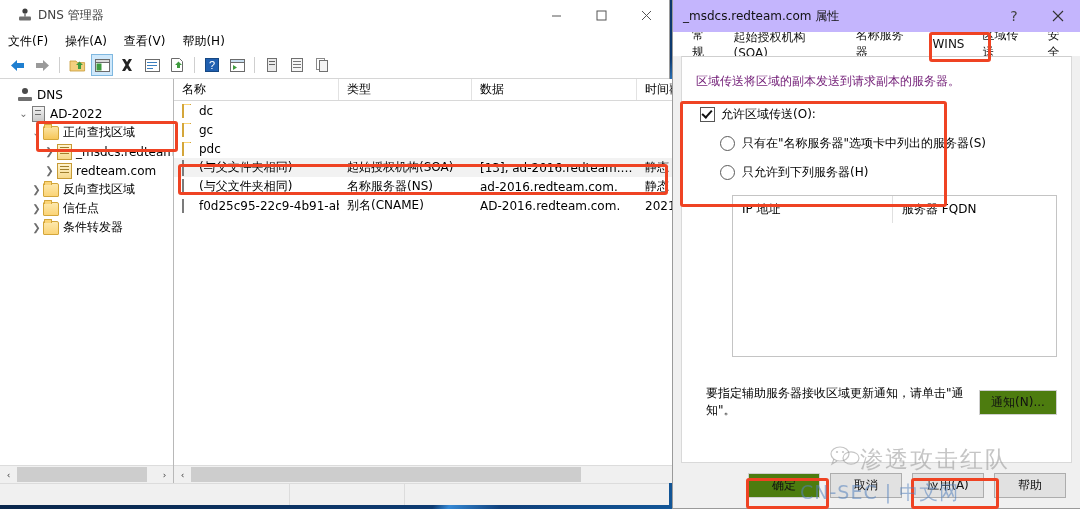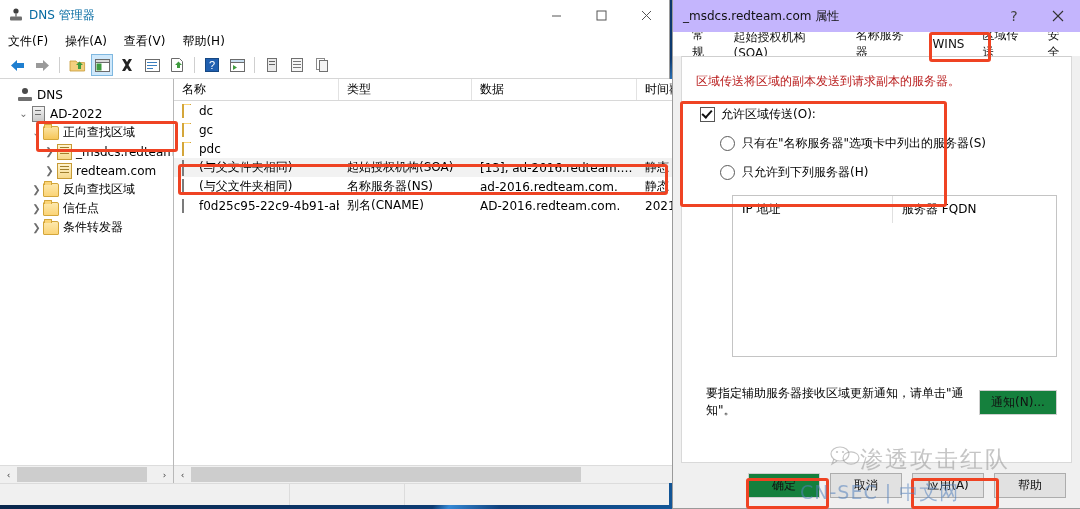--- a/index.html
+++ b/index.html
@@ -12,21 +12,21 @@
   
   #desktop{position:absolute;inset:0;
     background:
       linear-gradient(118deg, rgba(10,40,90,0) 52%, rgba(60,150,230,0.85) 53.2%, rgba(20,70,135,0.2) 57%, rgba(10,35,75,0) 62%),
       linear-gradient(120deg,#08203f 0%,#0a2a52 30%,#0e3f79 58%,#1565ab 78%,#0d4a86 100%);
   }
   
   #mmc{position:absolute;left:0;top:0;width:670px;height:474px;background:#fff;
        border:1px solid #9a9a9a;border-left:none;border-top:none;box-sizing:border-box;}
   .titlebar{height:30px;background:#fff;display:flex;align-items:center;position:relative;}
-  .titlebar .tlabel{display:flex;align-items:center;gap:6px;padding-left:9px;font-size:12px;color:#0369a1;}
+  .titlebar .tlabel{display:flex;align-items:center;gap:6px;padding-left:18px;font-size:12px;color:#404040;}
   .winbtns{position:absolute;right:0;top:0;display:flex;height:30px;}
   .winbtn{width:45px;height:30px;display:flex;align-items:center;justify-content:center;
           color:#555;font-size:12px;}
   .winbtn.close{font-size:14px;}
   
   .menubar{height:22px;display:flex;align-items:center;padding-left:8px;gap:17px;
            font-size:12px;color:#000;background:#fff;}
   .menubar span{cursor:default;}
   
   .toolbar{height:26px;background:#fff;display:flex;align-items:center;padding-left:6px;gap:3px;
@@ -90,39 +90,39 @@
        display:flex;flex-direction:column;}
   .dlgtitle{height:32px;display:flex;align-items:center;background:#c4b5fd;position:relative;}
   .dlgtitle .t{padding-left:10px;font-size:12px;color:#111;}
   .dlgbtns{position:absolute;right:0;top:0;display:flex;}
   .dlgbtn{width:44px;height:32px;display:flex;align-items:center;justify-content:center;color:#444;}
   .tabstrip{height:24px;display:flex;align-items:center;padding-left:10px;background:#fff;}
   .tab{height:22px;padding:0 9px;display:flex;align-items:center;font-size:12px;color:#111;
        box-sizing:border-box;}
   .tabpage{margin:0 8px 0 8px;background:#fff;border:1px solid #d9d9d9;border-top:1px solid #cfcfcf;
            flex:1;position:relative;box-sizing:border-box;}
-  .dsc{padding:16px 14px 0 14px;font-size:12px;color:#b91c1c;}
+  .dsc{padding:16px 14px 0 14px;font-size:12px;color:#701a75;}
   .cbrow{display:flex;align-items:center;gap:6px;margin:16px 0 0 18px;font-size:12px;}
   .cbox{width:13px;height:13px;border:1px solid #555;background:#fff;position:relative;flex:0 0 13px;}
   .cbox.checked:after{content:"";position:absolute;left:3px;top:0px;width:4px;height:8px;
       border:solid #111;border-width:0 2px 2px 0;transform:rotate(42deg);}
   .rrow{display:flex;align-items:center;gap:7px;margin:12px 0 0 38px;font-size:12px;}
   .radio{width:13px;height:13px;border:1px solid #5a5a5a;border-radius:50%;background:#fff;
       position:relative;flex:0 0 13px;}
   .radio.on:after{content:"";position:absolute;left:3px;top:3px;width:5px;height:5px;border-radius:50%;
       background:#111;}
   .ipbox{margin:14px 14px 0 50px;height:160px;border:1px solid #c4c4c4;background:#fff;}
   .ipbox .hdr{height:27px;display:flex;font-size:12px;}
   .ipbox .hdr div{display:flex;align-items:center;padding-left:9px;box-sizing:border-box;}
   .ipbox .hdr div:first-child{border-right:1px solid #e0e0e0;width:160px;}
   .btn{height:25px;min-width:78px;border:1px solid #adadad;background:#e1e1e1;
        display:flex;align-items:center;justify-content:center;font-size:12px;color:#111;
        box-sizing:border-box;}
   .btn.disabled{color:#6d6d6d;background:#e6e6e6;border-color:#c4c4c4;}
-  .btn.white{background:#15803d;border-color:#cfcfcf;}
+  .btn.white{background:#4d7c0f;border-color:#cfcfcf;}
   .editrow{display:flex;justify-content:flex-end;padding:12px 14px 0 0;}
   .notifyrow{display:flex;align-items:center;justify-content:space-between;
              padding:28px 14px 0 24px;font-size:12px;}
   .dlgfooter{height:45px;display:flex;align-items:center;justify-content:flex-end;gap:10px;
              padding-right:14px;background:#f0f0f0;}
   
   .redbox{position:absolute;border:3px solid #ef4323;border-radius:3px;pointer-events:none;z-index:40;}
   
   .wm{position:absolute;pointer-events:none;z-index:45;white-space:nowrap;}
   .wm1{left:860px;top:444px;font-size:23px;color:rgba(150,150,150,0.55);letter-spacing:2px;}

